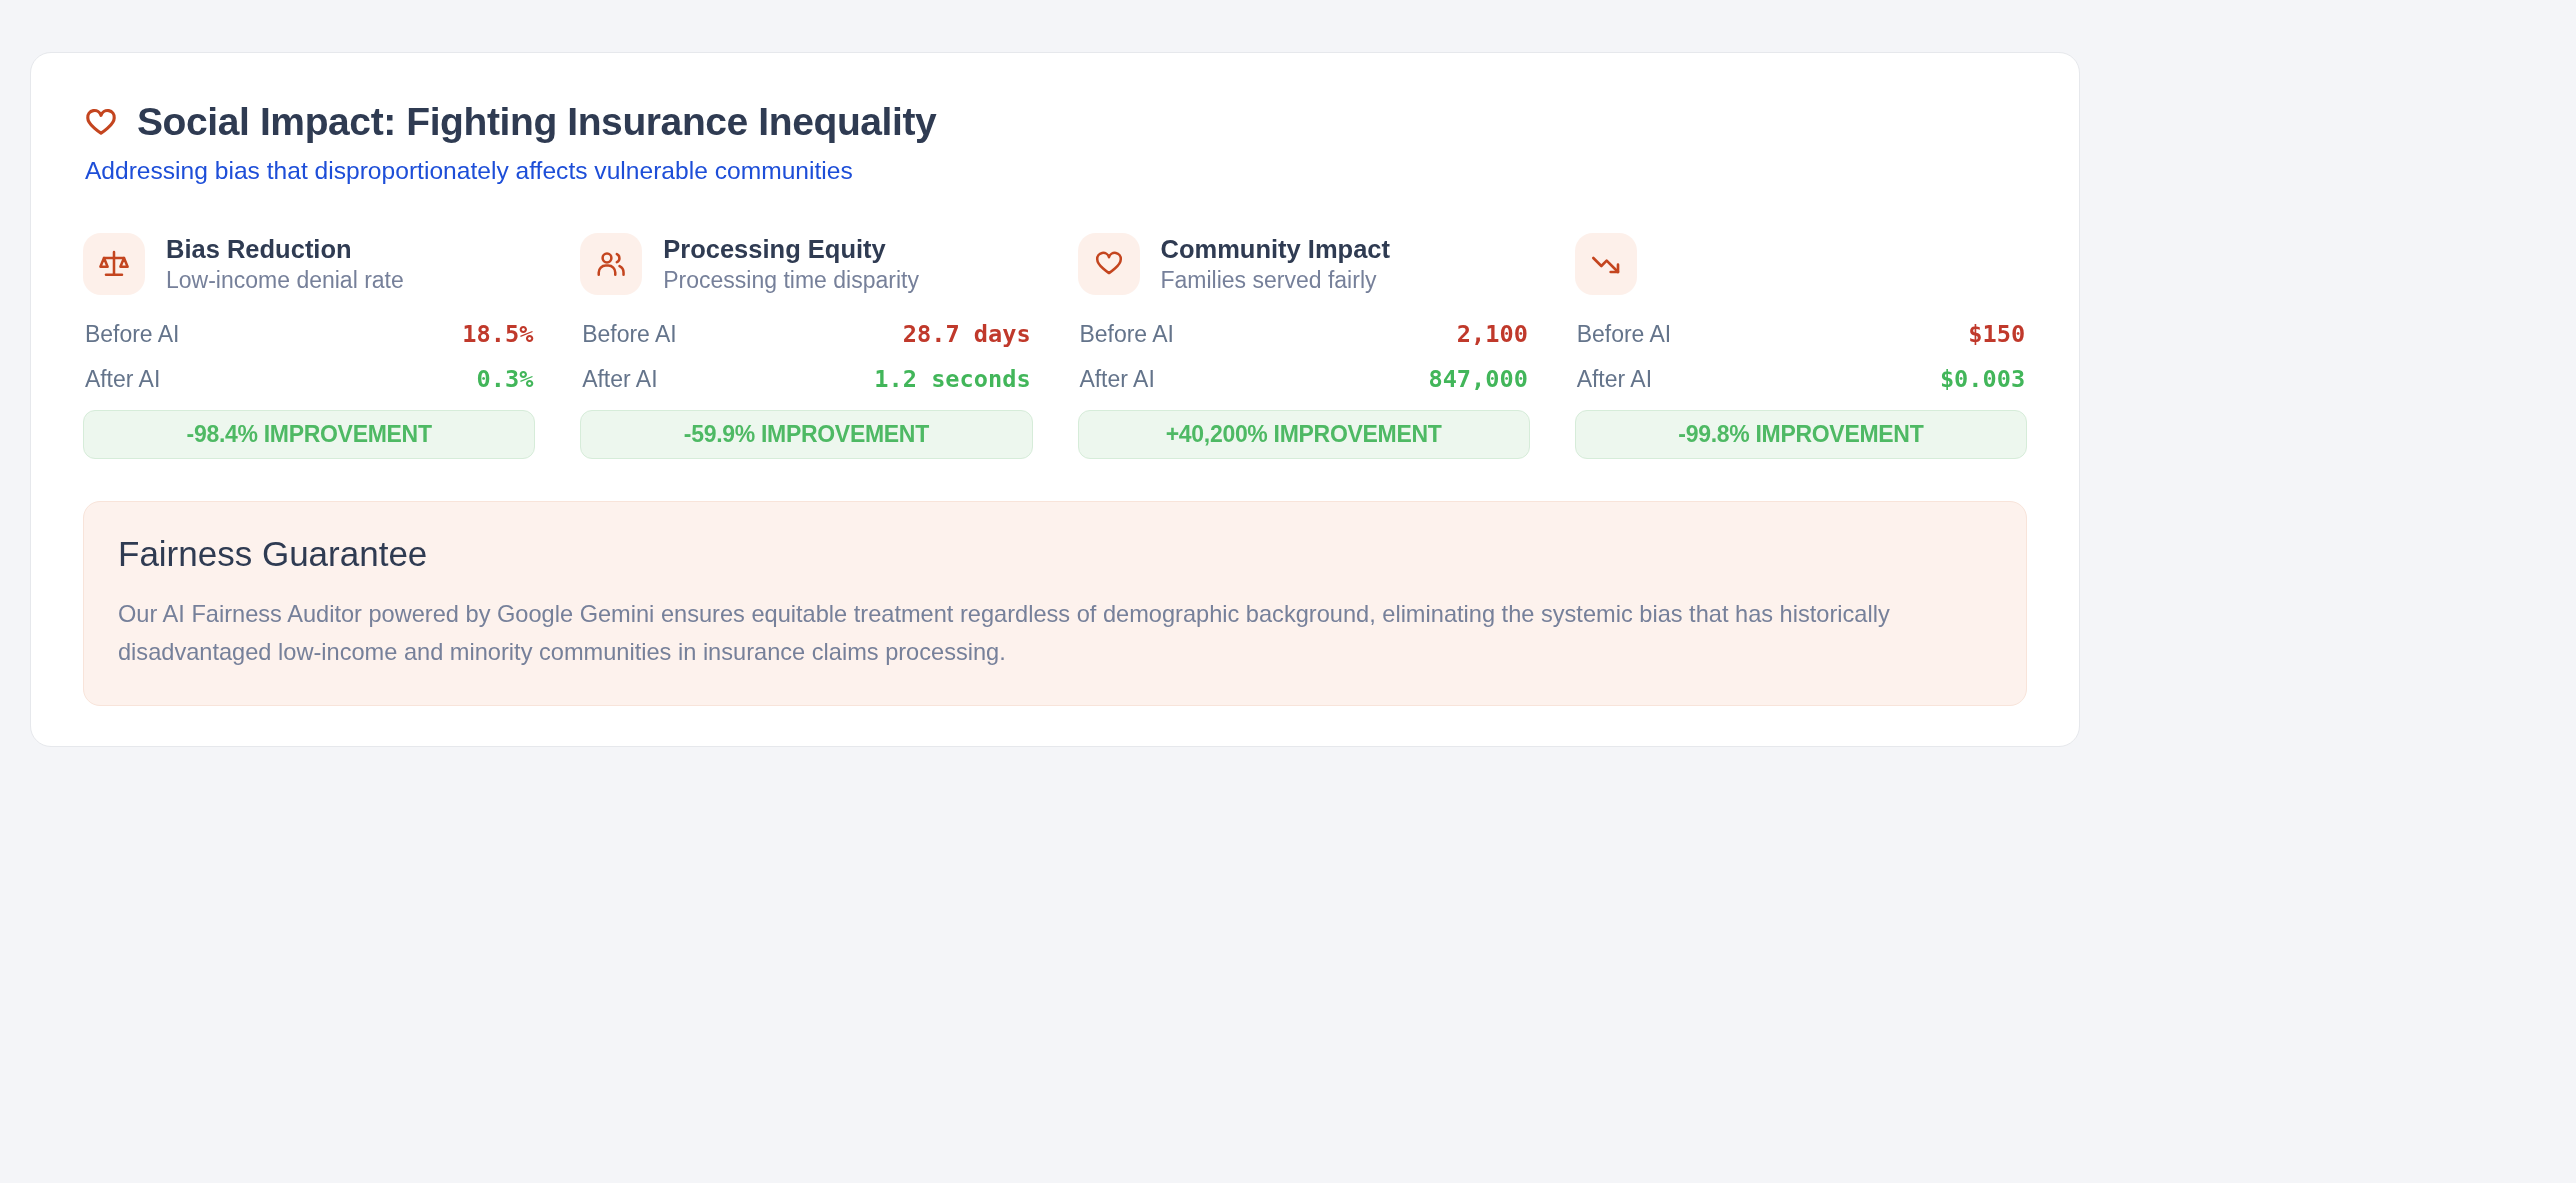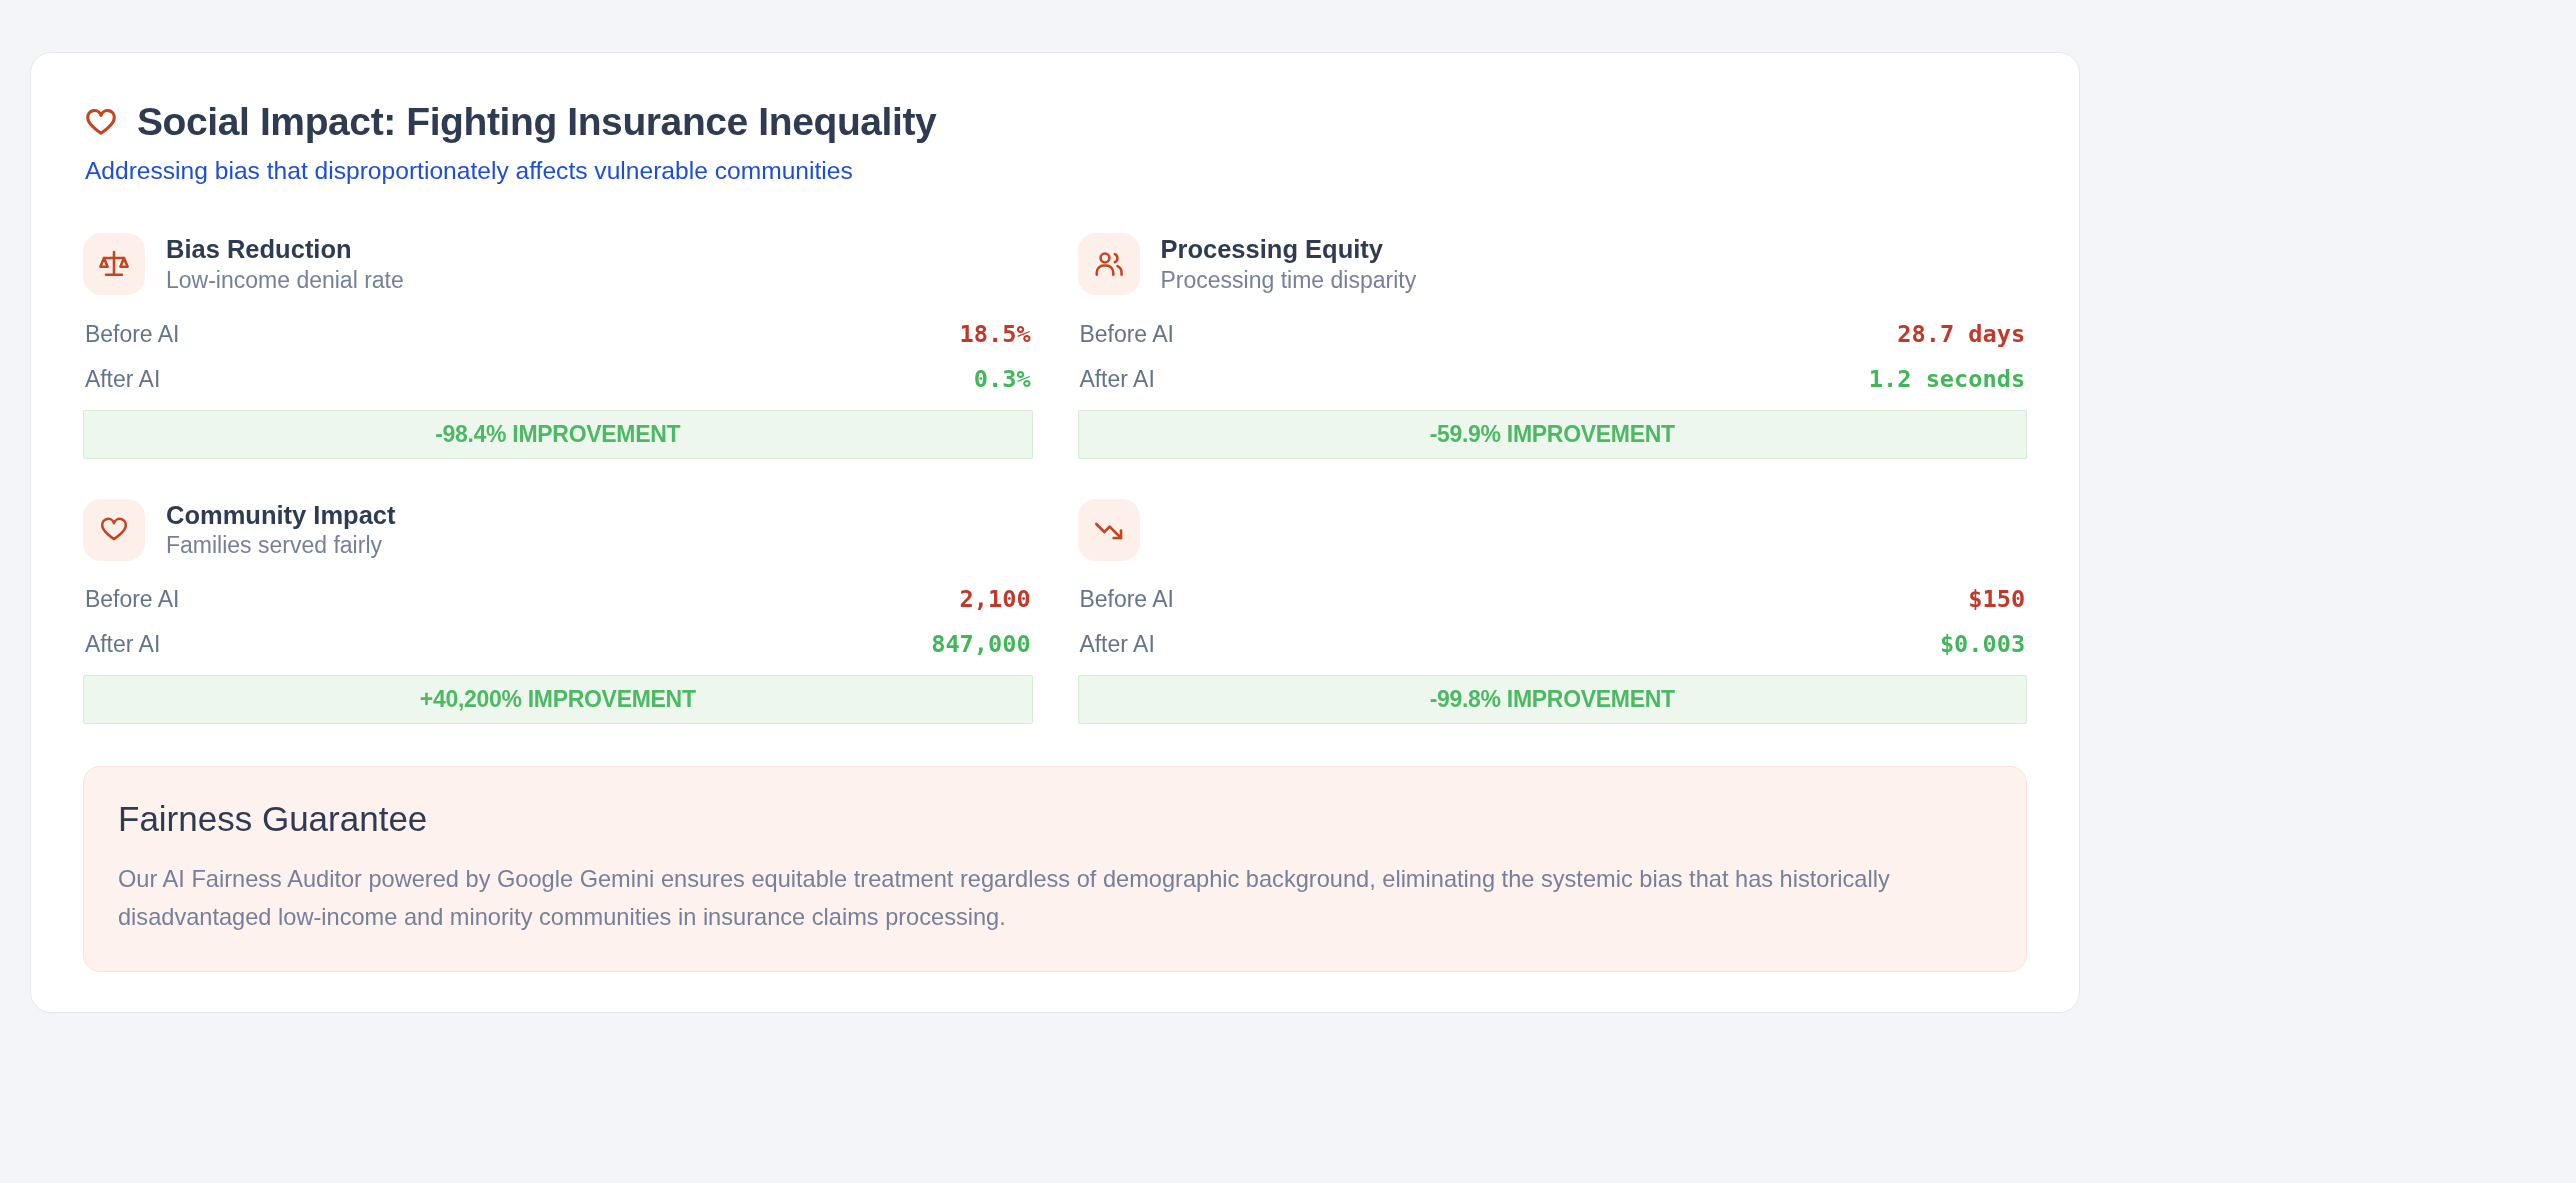--- a/index.html
+++ b/index.html
@@ -37,21 +37,21 @@
   .card-subtitle {
     font-size: 24.6px;
     color: #1d4ed8;
     margin: 0 0 44px 1.9px;
     line-height: 1.3;
   }
 
   
   .metric-grid {
     display: grid;
-    grid-template-columns: 1fr 1fr;
+    grid-template-columns: 1fr 1fr 1fr 1fr;
     column-gap: 45px;
     row-gap: 38px;
   }
   .metric { padding-top: 1.9px; }
 
   .metric-head { display: flex; align-items: center; gap: 21px; margin-bottom: 24.6px; }
   .metric-icon-box {
     width: 62px; height: 62px;
     border-radius: 18px;
     background: #fdf0ea;
@@ -85,21 +85,21 @@
     font-family: "DejaVu Sans Mono", "Liberation Mono", monospace;
     font-size: 23.6px;
     font-weight: bold;
   }
   .row-value.before { color: #c0392b; }
   .row-value.after  { color: #42b65a; }
 
   .improvement-bar {
     background: #edf7ee;
     border: 1.9px solid #d6ecd9;
-    border-radius: 2px;
+    border-radius: 12px;
     height: 49px;
     display: flex;
     align-items: center;
     justify-content: center;
   }
   .improvement-text {
     font-size: 23px;
     font-weight: bold;
     color: #4eb964;
     letter-spacing: -0.3px;

